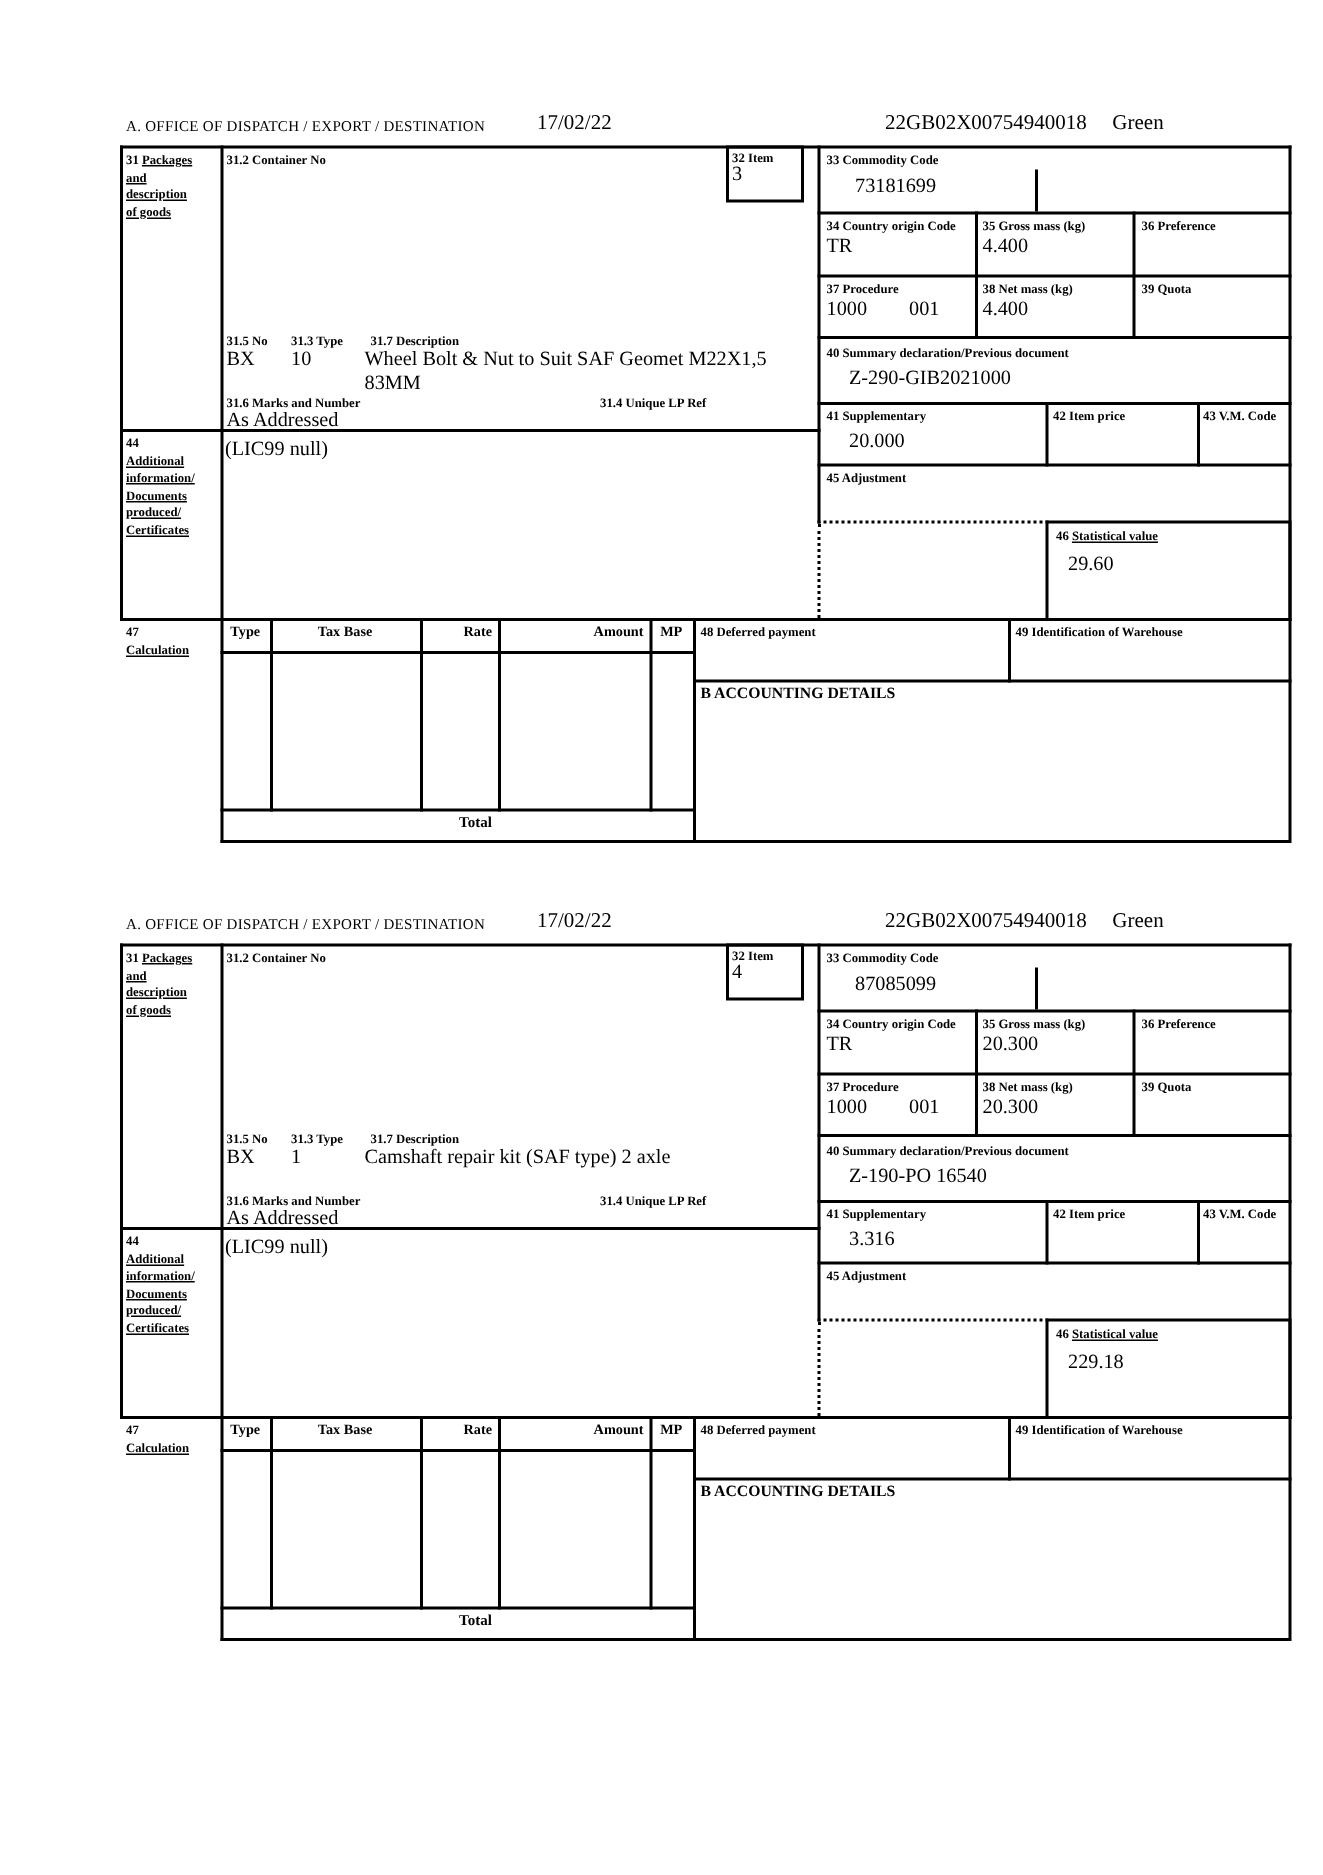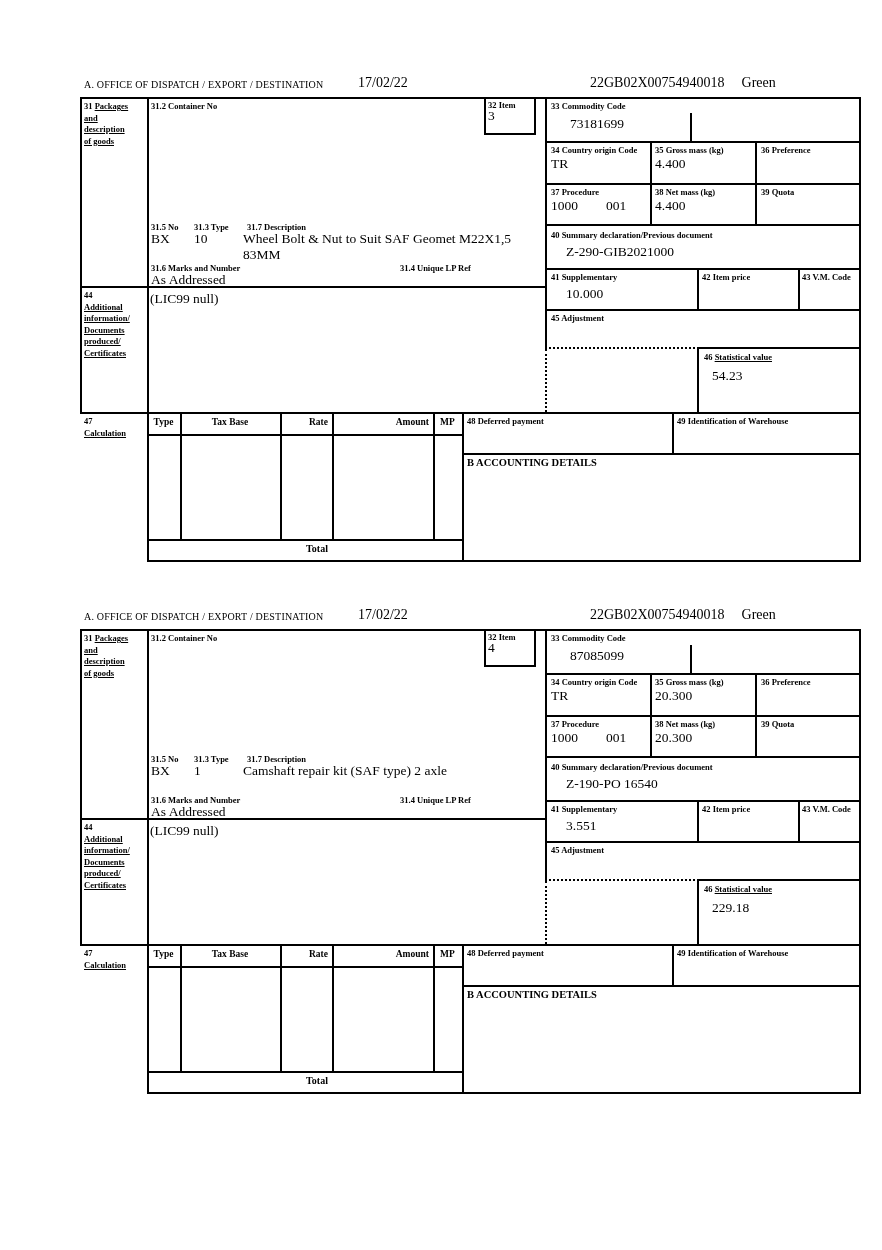--- a/index.html
+++ b/index.html
@@ -100,29 +100,29 @@
   <div class="lbl" style="left:471px;top:112px">37 Procedure</div>
   <div class="val" style="left:471px;top:123px"><span>1000</span><span style="margin-left:28px">001</span></div>
   <div class="lbl" style="left:575px;top:112px">38 Net mass (kg)</div>
   <div class="val" style="left:575px;top:123px">4.400</div>
   <div class="lbl" style="left:681px;top:112px">39 Quota</div>
   <div class="val" style="left:681px;top:123px"></div>
 
   <div class="lbl" style="left:471px;top:155px">40 Summary declaration/Previous document</div>
   <div class="val" style="left:486px;top:169px">Z-290-GIB2021000</div>
   <div class="lbl" style="left:471px;top:197px">41 Supplementary</div>
-  <div class="val" style="left:486px;top:211px">10.000</div>
+  <div class="val" style="left:486px;top:211px">20.000</div>
   <div class="lbl" style="left:622px;top:197px">42 Item price</div>
   <div class="val" style="left:622px;top:211px"></div>
   <div class="lbl" style="left:722px;top:197px">43 V.M. Code</div>
   <div class="val" style="left:722px;top:211px"></div>
   <div class="lbl" style="left:471px;top:238px">45 Adjustment</div>
   <div class="val" style="left:471px;top:250px"></div>
   <div class="lbl" style="left:624px;top:277px"><span>46</span> <span class="u">Statistical value</span></div>
-  <div class="val" style="left:632px;top:293px">54.23</div>
+  <div class="val" style="left:632px;top:293px">29.60</div>
 
   <div class="th tc" style="left:67px;top:342px;width:33px">Type</div>
   <div class="th tc" style="left:100px;top:342px;width:100px">Tax Base</div>
   <div class="th tr" style="left:200px;top:342px;width:48px">Rate</div>
   <div class="th tr" style="left:252px;top:342px;width:97px">Amount</div>
   <div class="th tc" style="left:353px;top:342px;width:29px">MP</div>
   <div class="th tc" style="left:67px;top:468px;width:340px;font-size:10px">Total</div>
 
   <div class="lbl" style="left:387px;top:341px">48 Deferred payment</div>
   <div class="lbl" style="left:597px;top:341px">49 Identification of Warehouse</div>
@@ -199,21 +199,21 @@
   <div class="lbl" style="left:471px;top:112px">37 Procedure</div>
   <div class="val" style="left:471px;top:123px"><span>1000</span><span style="margin-left:28px">001</span></div>
   <div class="lbl" style="left:575px;top:112px">38 Net mass (kg)</div>
   <div class="val" style="left:575px;top:123px">20.300</div>
   <div class="lbl" style="left:681px;top:112px">39 Quota</div>
   <div class="val" style="left:681px;top:123px"></div>
 
   <div class="lbl" style="left:471px;top:155px">40 Summary declaration/Previous document</div>
   <div class="val" style="left:486px;top:169px">Z-190-PO 16540</div>
   <div class="lbl" style="left:471px;top:197px">41 Supplementary</div>
-  <div class="val" style="left:486px;top:211px">3.551</div>
+  <div class="val" style="left:486px;top:211px">3.316</div>
   <div class="lbl" style="left:622px;top:197px">42 Item price</div>
   <div class="val" style="left:622px;top:211px"></div>
   <div class="lbl" style="left:722px;top:197px">43 V.M. Code</div>
   <div class="val" style="left:722px;top:211px"></div>
   <div class="lbl" style="left:471px;top:238px">45 Adjustment</div>
   <div class="val" style="left:471px;top:250px"></div>
   <div class="lbl" style="left:624px;top:277px"><span>46</span> <span class="u">Statistical value</span></div>
   <div class="val" style="left:632px;top:293px">229.18</div>
 
   <div class="th tc" style="left:67px;top:342px;width:33px">Type</div>

